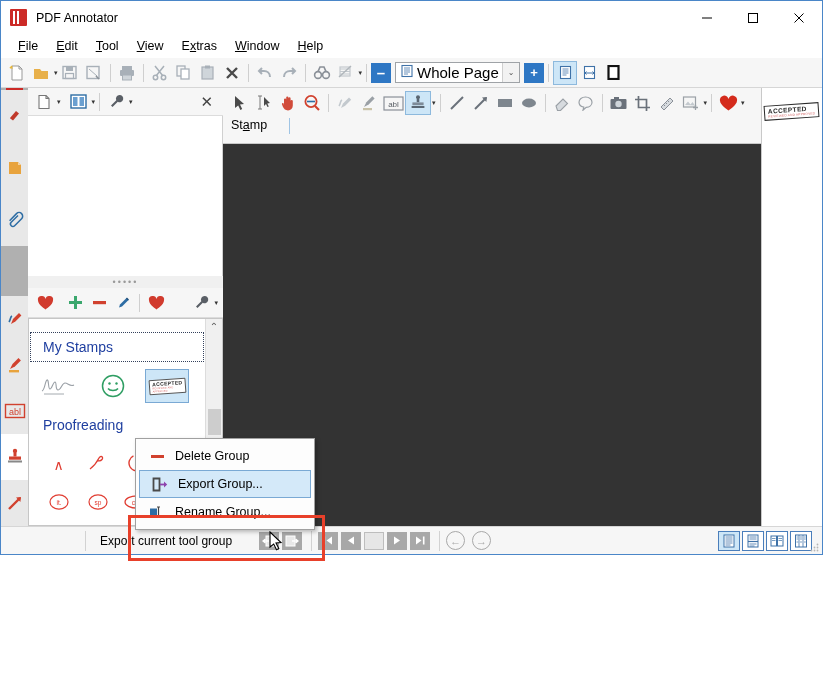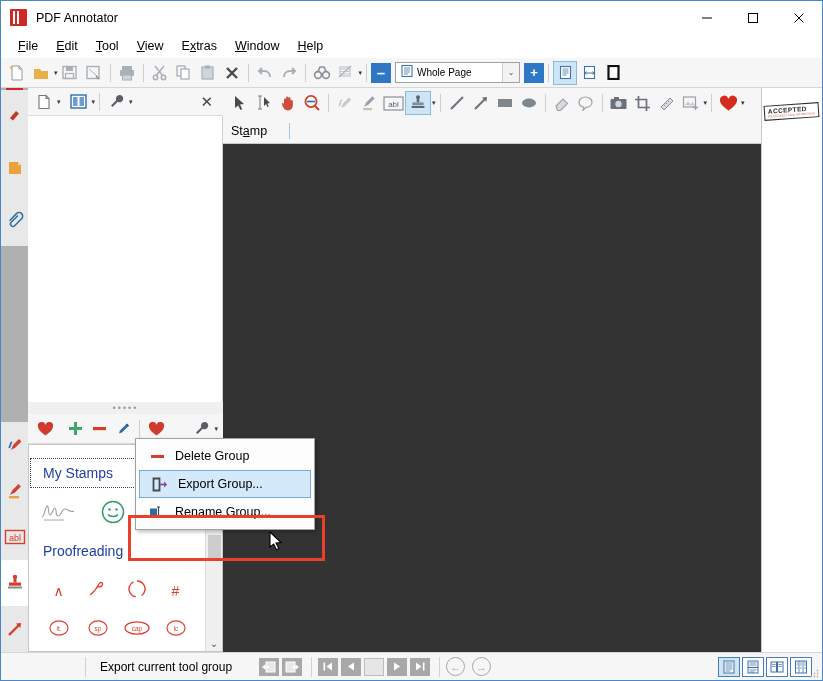--- a/index.html
+++ b/index.html
@@ -5,21 +5,21 @@
   * { box-sizing: border-box; margin: 0; padding: 0; }
   html, body {
     width: 823px; height: 681px;
     font-family: "Liberation Sans", sans-serif;
     font-size: 12px;
     background: #ffffff;
     overflow: hidden;
   }
   #app {
     position: relative;
-    width: 823px; height: 681px;
+    width: 823px; height: 555px;
     border: 1px solid #4a86c8;
     background: #f0f0f0;
     display: flex; flex-direction: column;
   }
 
   
   .titlebar {
     height: 33px; background: #ffffff;
     display: flex; align-items: center;
     flex: 0 0 33px;
@@ -61,21 +61,21 @@
   }
   .tsep { width: 1px; height: 18px; background: #cfcfcf; margin: 0 4px; }
   .caret { font-size: 7px; color: #333; margin-left: 1px; }
 
   
   .zoomcombo {
     display: flex; align-items: center; height: 21px;
     border: 1px solid #9fa3a7; background: #fff; width: 125px;
   }
   .zoomcombo .zicon { margin: 0 3px 0 4px; }
-  .zoomcombo .zval { flex: 1; font-size: 10px; color: #000; }
+  .zoomcombo .zval { flex: 1; font-size: 15px; color: #000; }
   .zoomcombo .zarrow {
     width: 17px; height: 19px; border-left: 1px solid #cfcfcf;
     display: flex; align-items: center; justify-content: center;
     background: #f2f2f2; color: #555; font-size: 8px;
   }
   .sqbtn {
     width: 20px; height: 20px; background: #2e77c4;
     display: flex; align-items: center; justify-content: center;
     color: #fff; font-size: 13px; line-height: 1; font-weight: bold;
   }
@@ -165,21 +165,21 @@
   
   .docwrap { flex: 1; display: flex; flex-direction: column; min-width: 0; }
   .anntoolbar {
     height: 30px; flex: 0 0 30px; background: #f6f6f6;
     display: flex; align-items: center; padding: 0 5px;
   }
   .tool-active { background: #cde6f7; border: 1px solid #8db9dd; }
   .optbar {
     height: 26px; flex: 0 0 26px; background: #f6f6f6;
     border-bottom: 1px solid #c9c9c9;
-    display: flex; align-items: center; padding-left: 8px;
+    display: flex; align-items: flex-start; padding-left: 8px;
   }
   .optlabel { font-size: 12.5px; color: #000; }
   .optsep { width: 1px; height: 16px; background: #9fc4e4; margin-left: 22px; }
   .canvas { flex: 1; background: #333333; }
   .toolpreview {
     width: 61px; flex: 0 0 61px; background: #fff;
     border-left: 1px solid #c9c9c9;
     display: flex; align-items: flex-start; justify-content: center;
     padding-top: 16px;
   }

